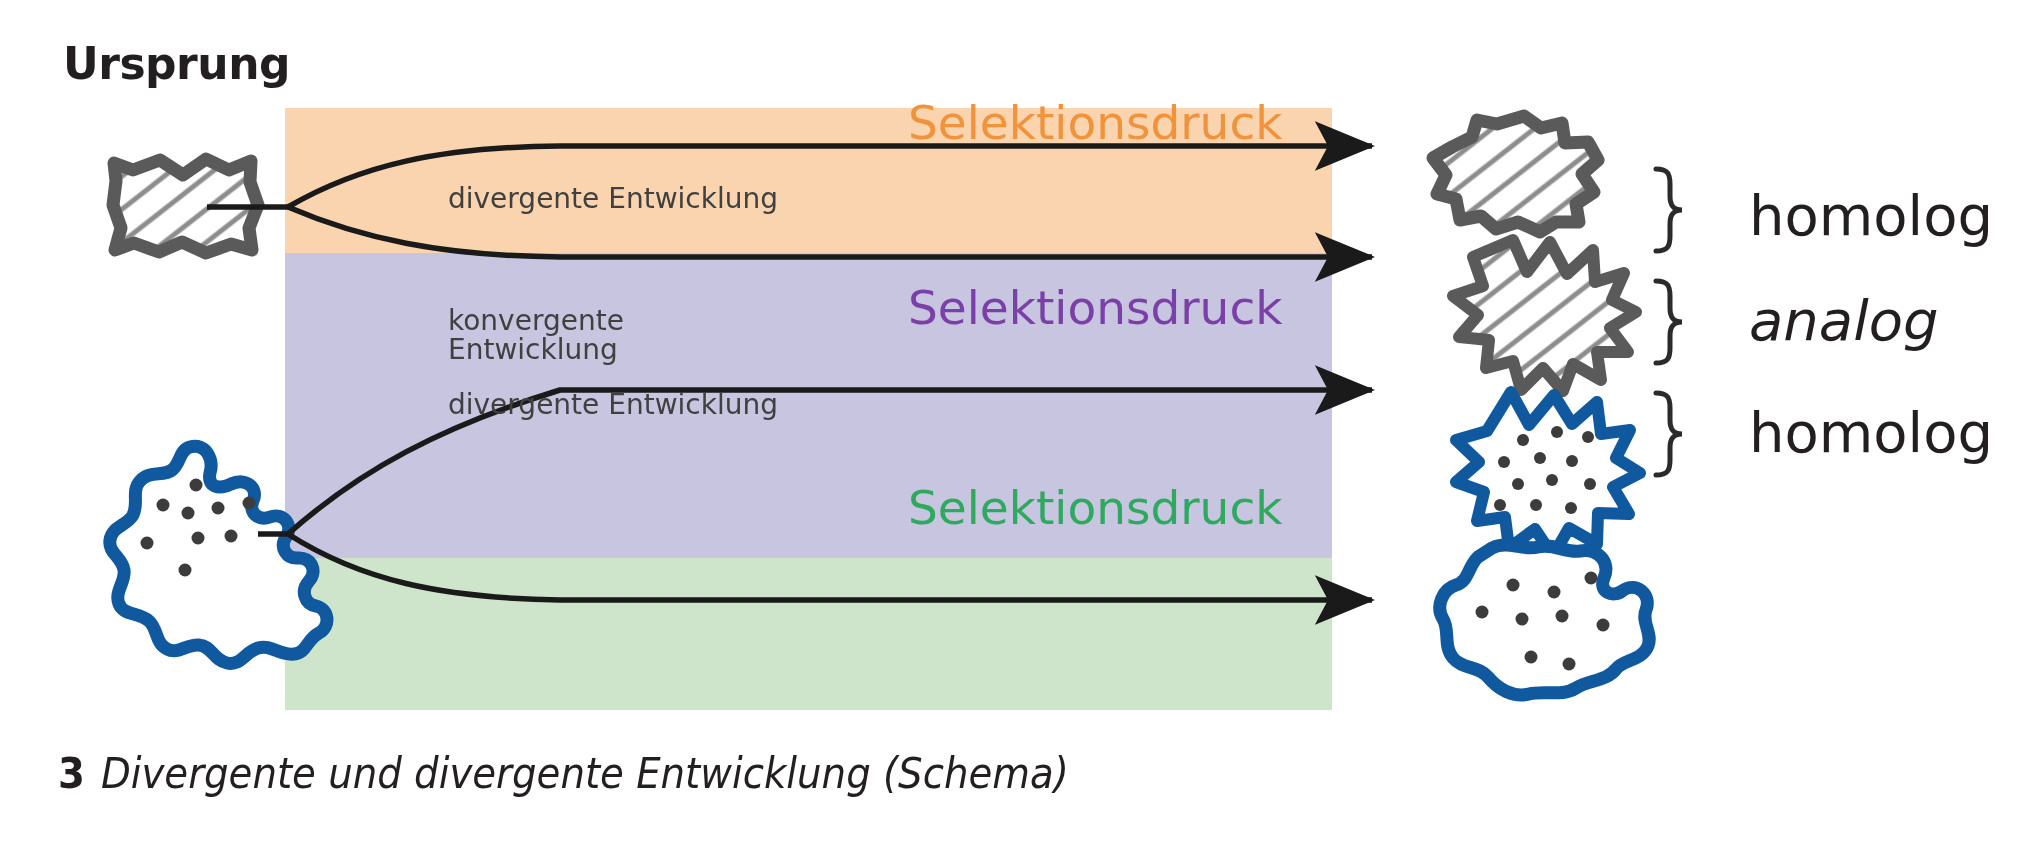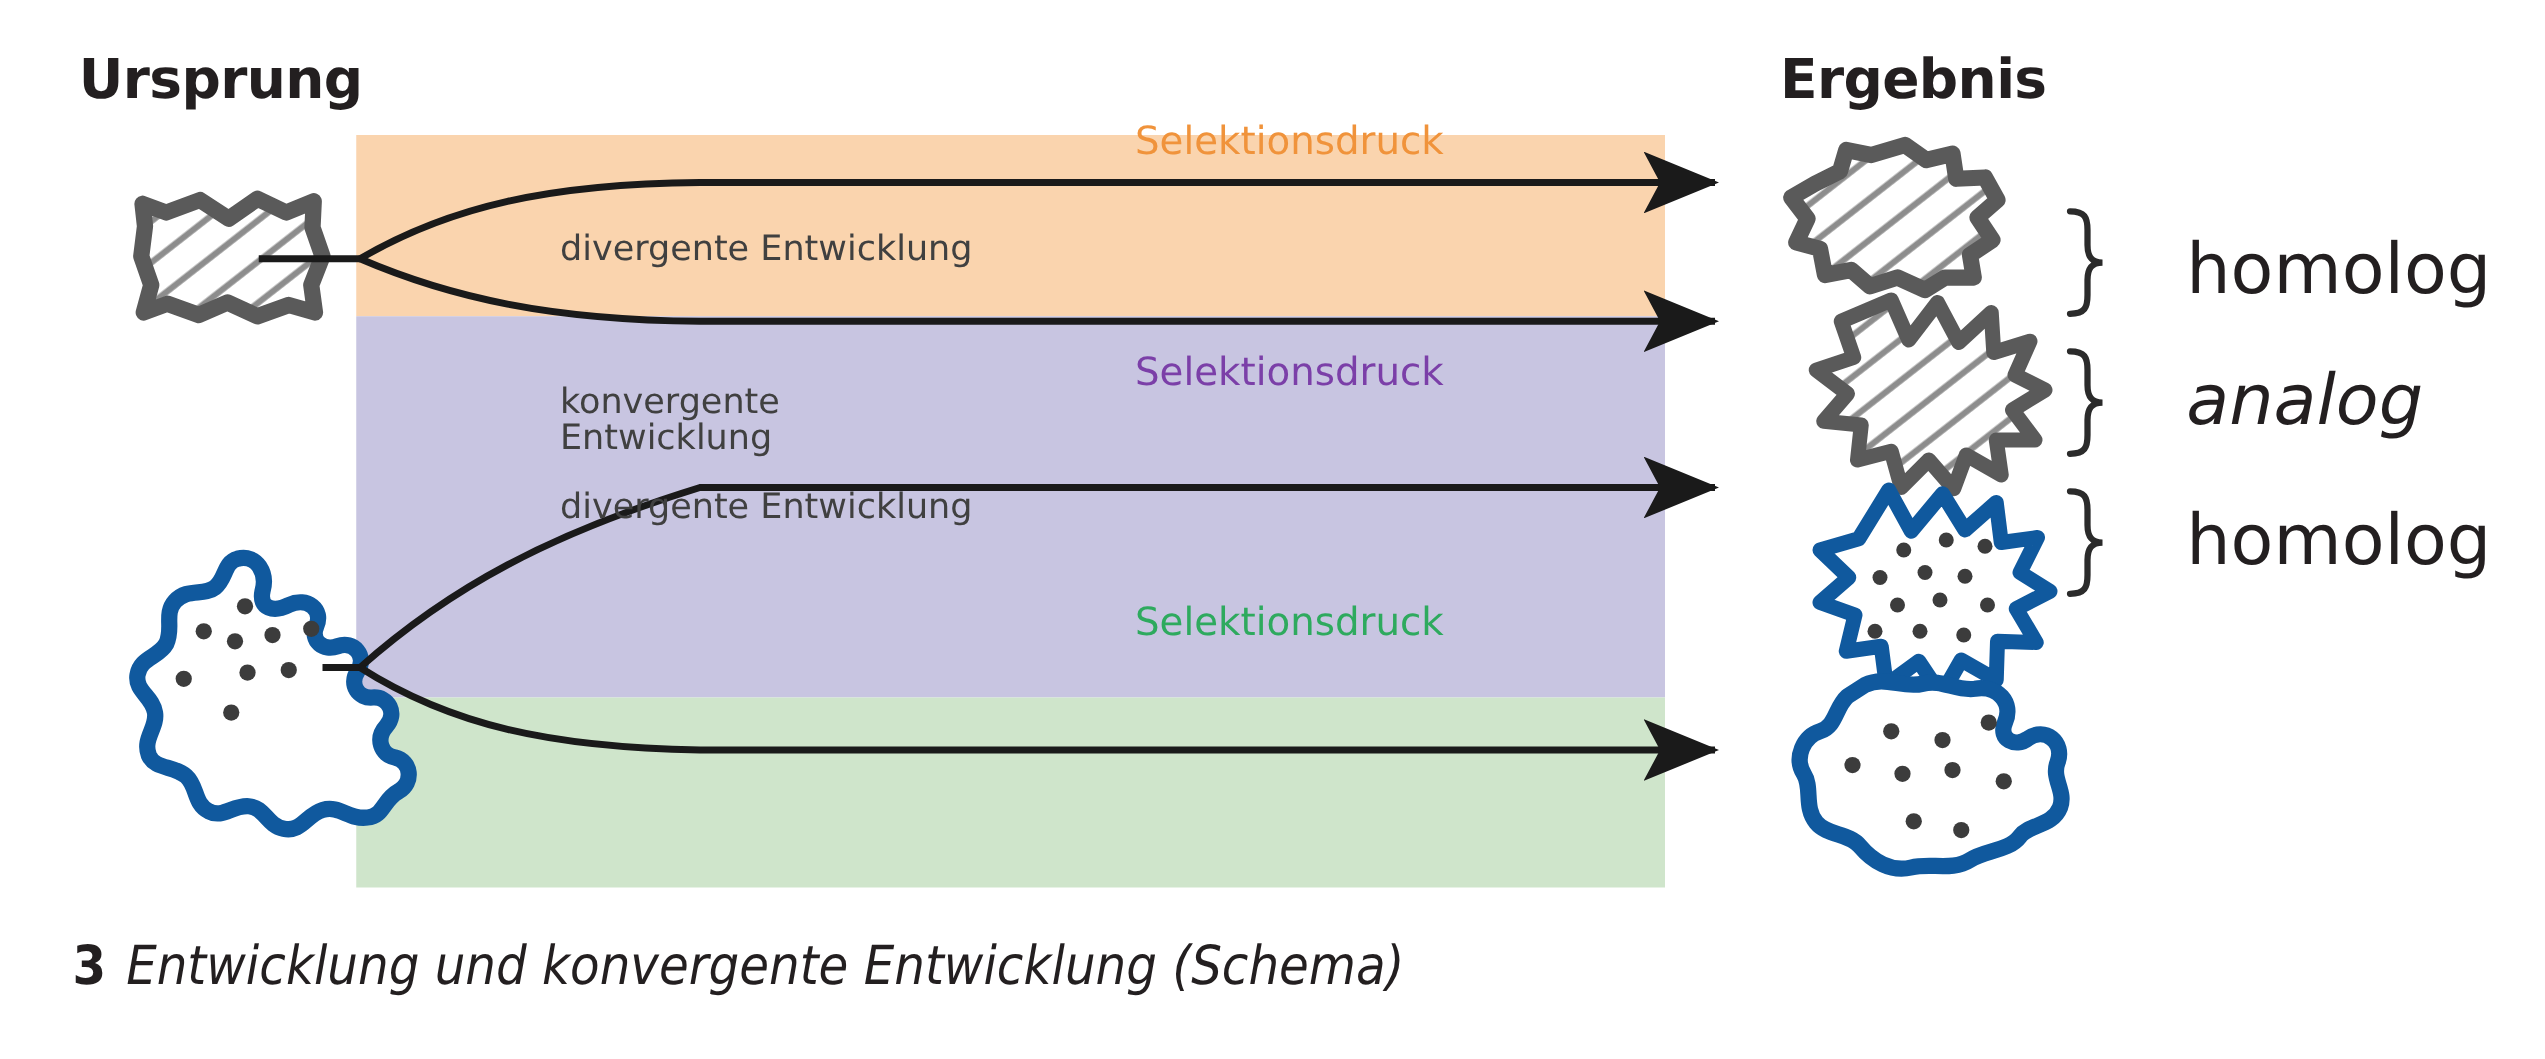--- a/index.html
+++ b/index.html
@@ -11,21 +11,21 @@
   #band-orange{left:285px;top:108px;width:1047px;height:145px;background:#fad4ae;}
   #band-purple{left:285px;top:253px;width:1047px;height:305px;background:#c8c5e1;}
   #band-green{left:285px;top:558px;width:1047px;height:152px;background:#cfe5cb;}
 
   .hdr{position:absolute;font-weight:bold;color:#231f20;font-size:44px;letter-spacing:-0.5px;
        white-space:nowrap;}
   #hdr-ursprung{left:63px;top:38px;}
   #hdr-ergebnis{left:1424px;top:38px;}
 
   .lbl{position:absolute;white-space:nowrap;font-size:28px;color:#404040;}
-  .lbl.sel{font-size:31px;}
+  .lbl.sel{font-size:47px;}
   #lbl-sel-orange{left:908px;top:95px;color:#f0933b;}
   #lbl-sel-purple{left:908px;top:280px;color:#7b3fa8;}
   #lbl-sel-green{left:908px;top:480px;color:#2eaa5e;}
   #lbl-div-top{left:448px;top:182px;}
   #lbl-div-bottom{left:448px;top:388px;}
   #lbl-konv{left:448px;top:267px;line-height:1.02;white-space:pre;margin-top:40px;}
 
   .brace-lbl{position:absolute;font-size:56px;color:#231f20;white-space:nowrap;}
   #brace-lbl-0{left:1749px;top:183px;}
   #brace-lbl-1{left:1749px;top:288px;font-style:italic;}
@@ -168,32 +168,31 @@
       <path d="M1656,169 C1668,169 1670,174 1670,184 L1670,196 C1670,205 1673,210 1682,210
                C1673,210 1670,215 1670,224 L1670,236 C1670,246 1668,251 1656,251"></path>
       <path d="M1656,281 C1668,281 1670,286 1670,296 L1670,308 C1670,317 1673,322 1682,322
                C1673,322 1670,327 1670,336 L1670,348 C1670,358 1668,363 1656,363"></path>
       <path d="M1656,393 C1668,393 1670,398 1670,408 L1670,420 C1670,429 1673,434 1682,434
                C1673,434 1670,439 1670,448 L1670,460 C1670,470 1668,475 1656,475"></path>
     </g>
   </svg>
 
   <div class="hdr" id="hdr-ursprung">Ursprung</div>
-  <div class="hdr" id="hdr-ergebnis">Ergebnis</div>
 
   <div class="lbl sel" id="lbl-sel-orange">Selektionsdruck</div>
   <div class="lbl sel" id="lbl-sel-purple">Selektionsdruck</div>
   <div class="lbl sel" id="lbl-sel-green">Selektionsdruck</div>
 
   <div class="lbl" id="lbl-div-top">divergente Entwicklung</div>
   <div class="lbl" id="lbl-konv">konvergente
 Entwicklung</div>
   <div class="lbl" id="lbl-div-bottom">divergente Entwicklung</div>
 
   <div class="brace-lbl" id="brace-lbl-0">homolog</div>
   <div class="brace-lbl" id="brace-lbl-1">analog</div>
   <div class="brace-lbl" id="brace-lbl-2">homolog</div>
 
   <div id="caption">
-    <span class="num">3</span><span class="txt">Entwicklung und konvergente Entwicklung (Schema)</span>
+    <span class="num">3</span><span class="txt">Divergente und divergente Entwicklung (Schema)</span>
   </div>
 
 </div>
 
 </body></html>

